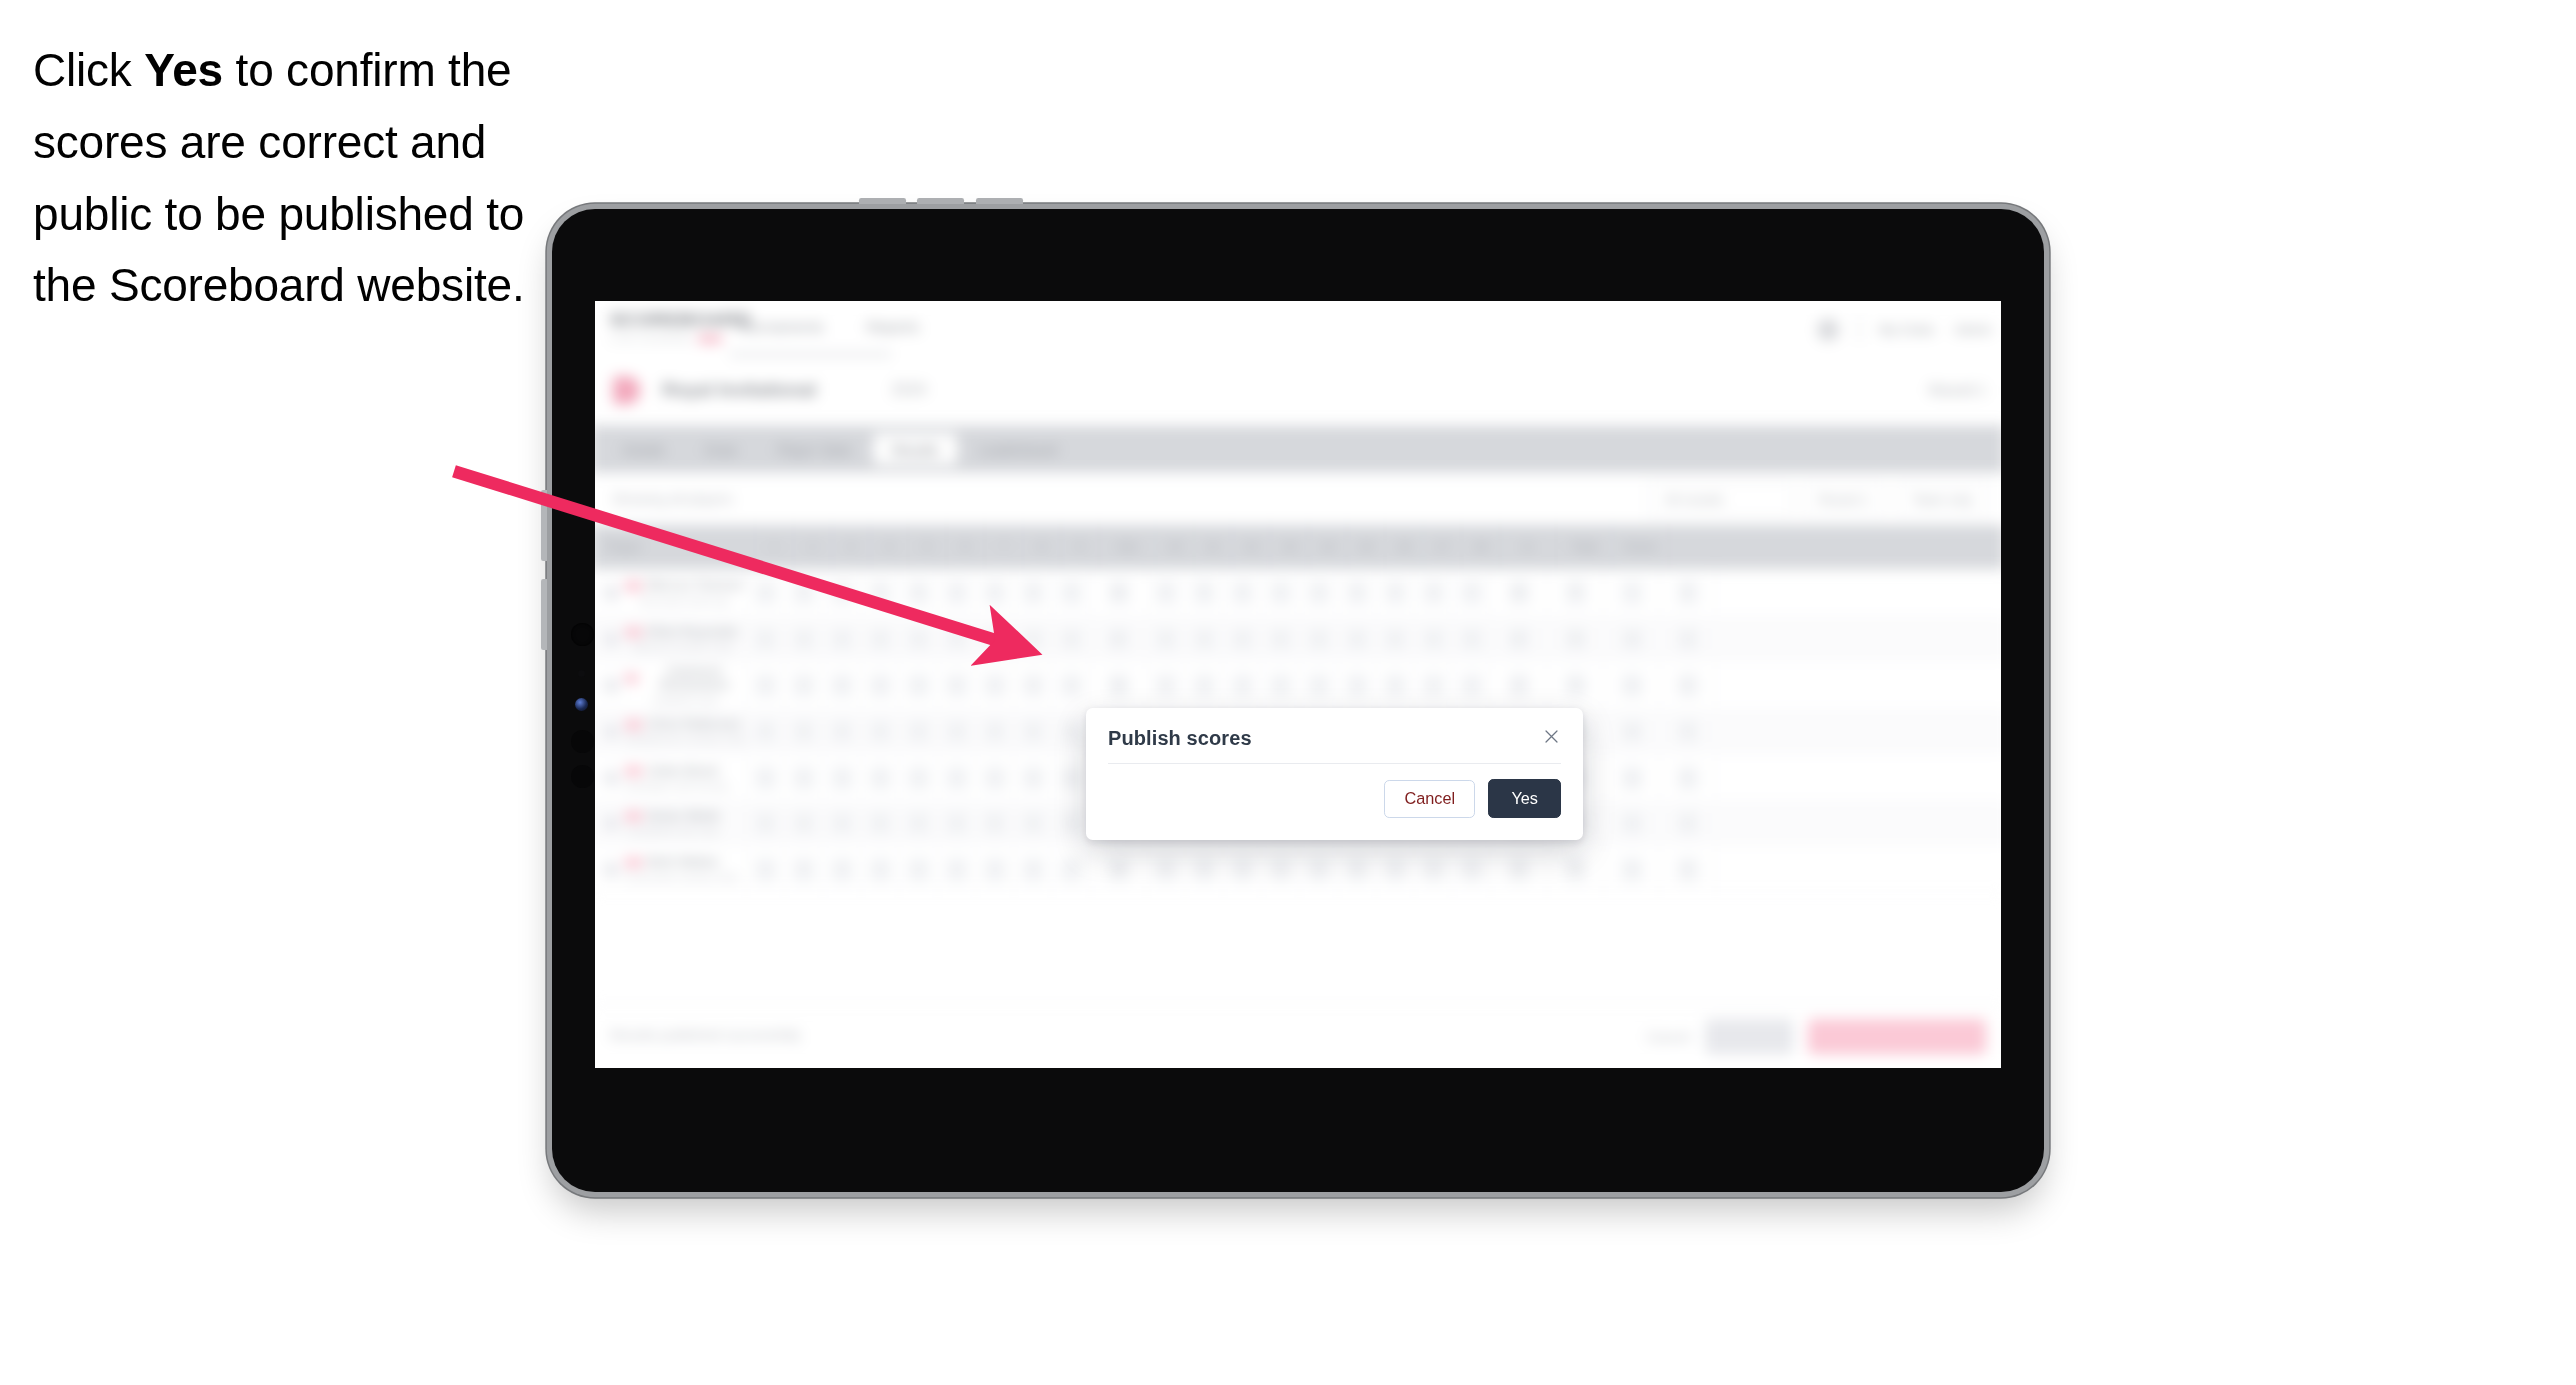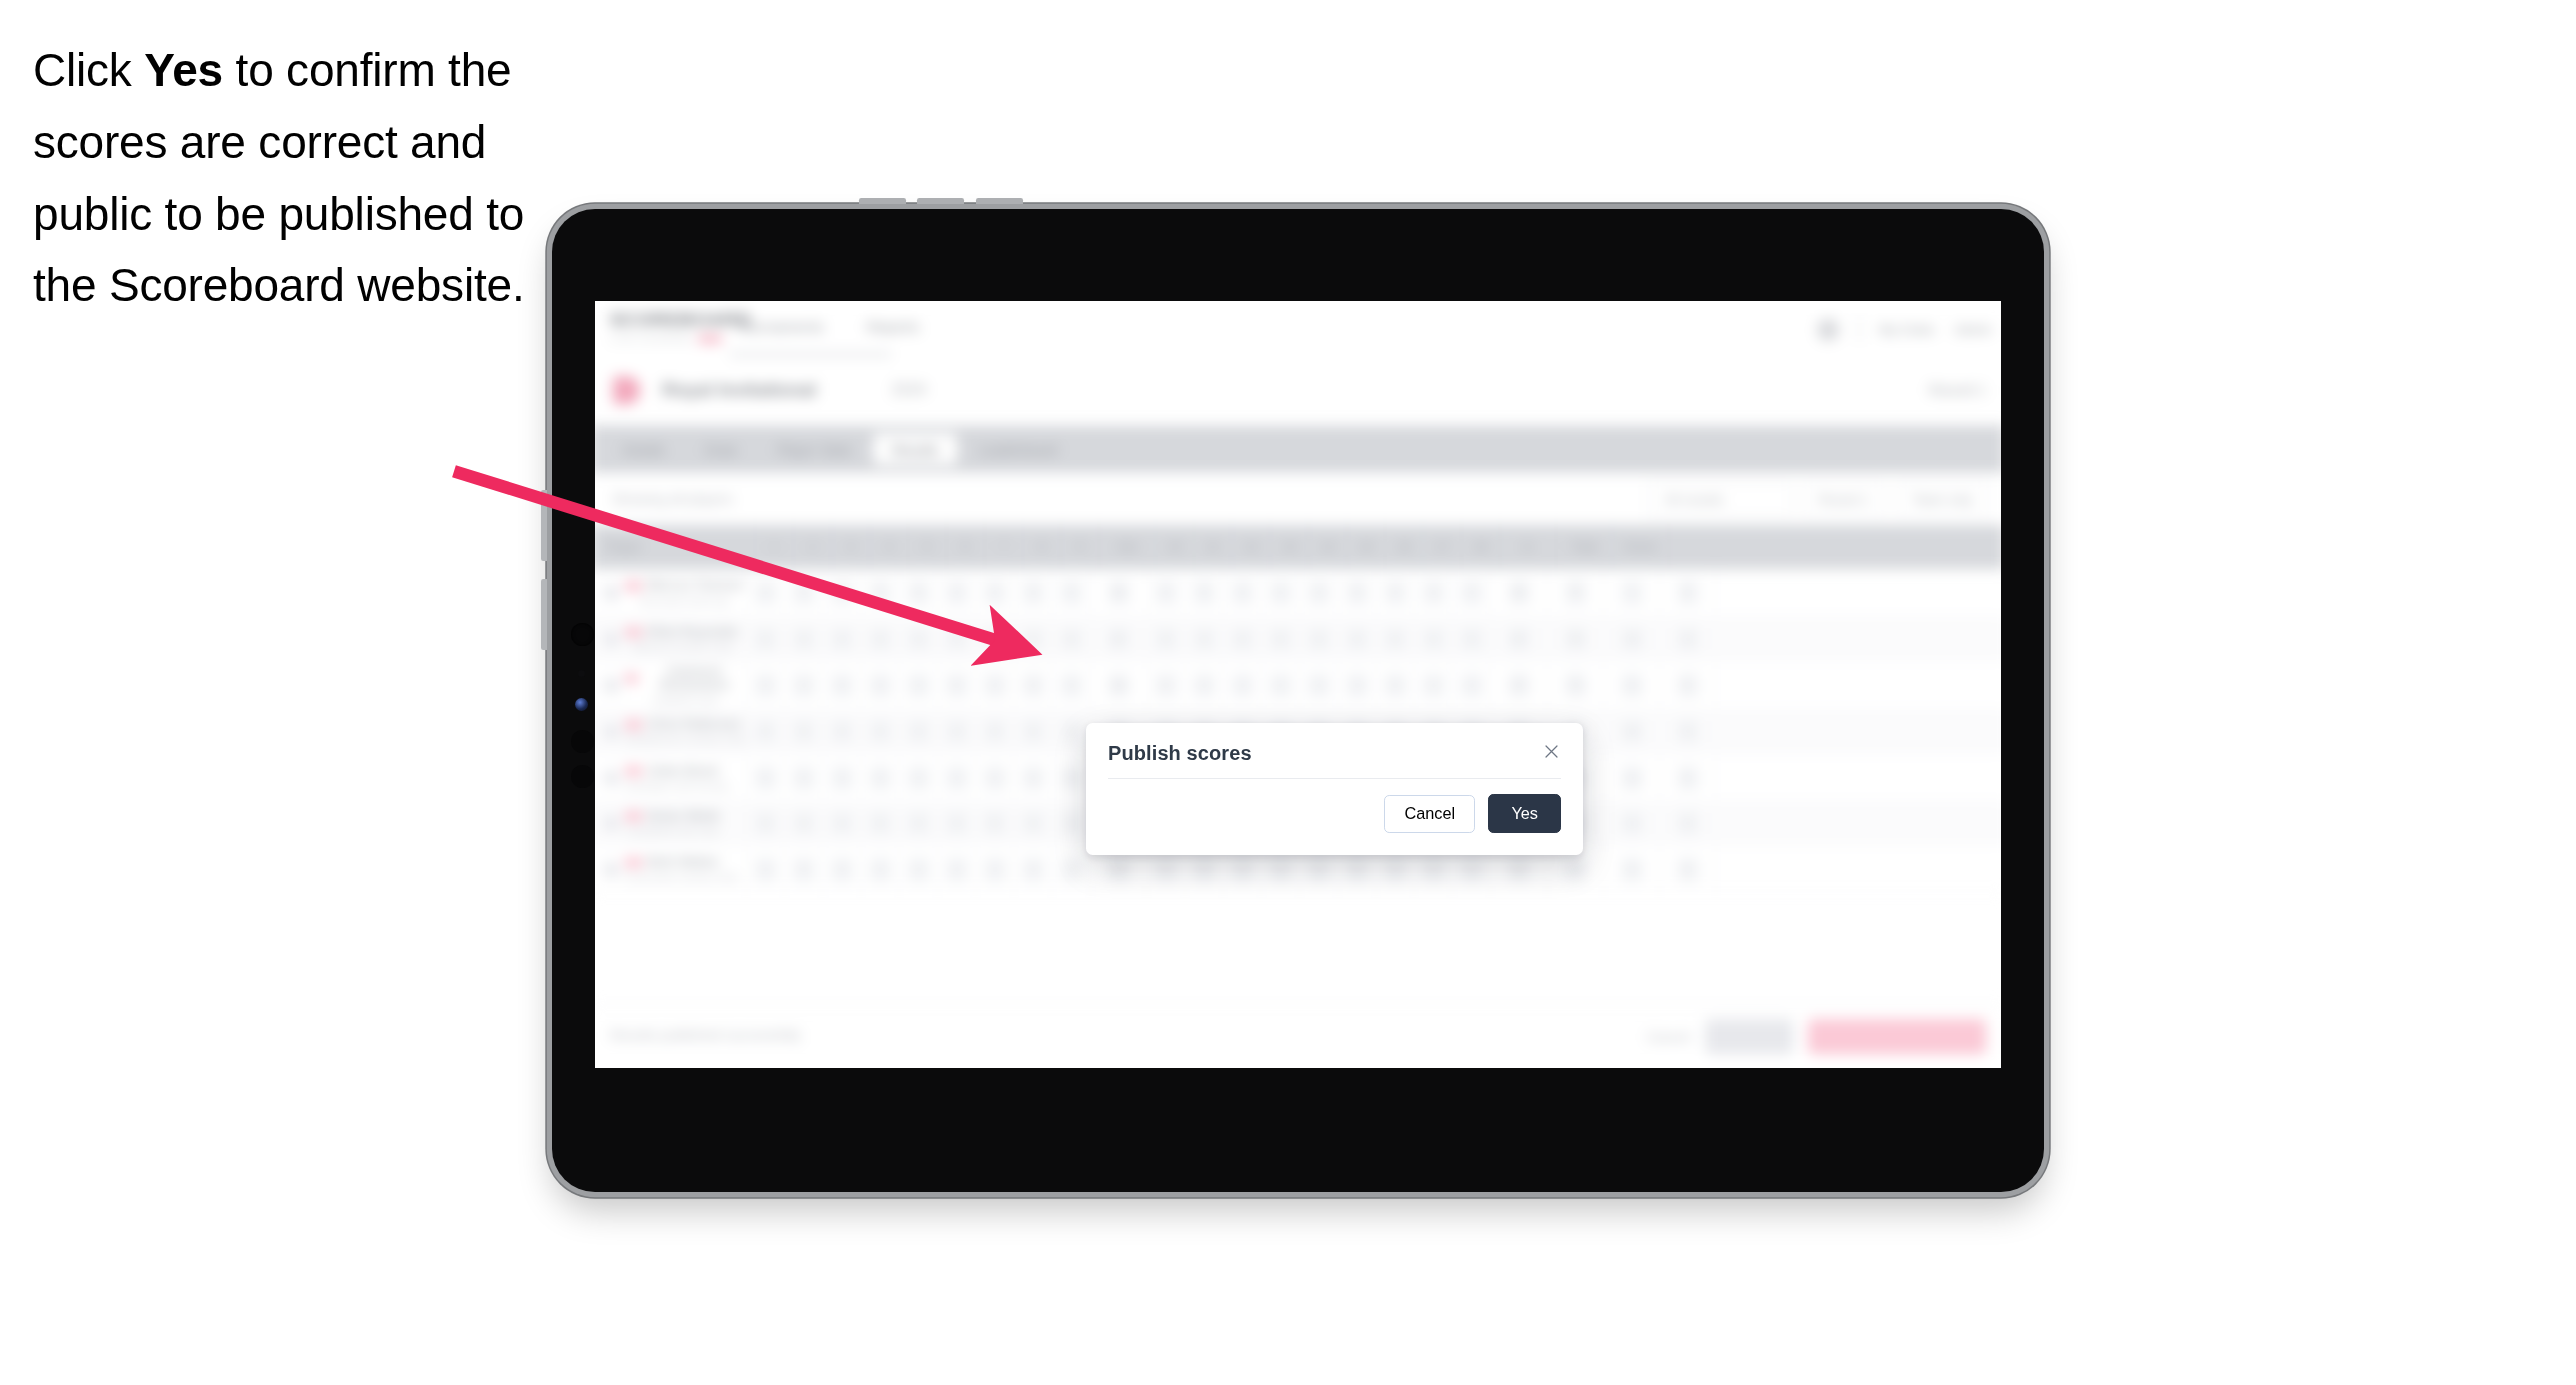--- a/index.html
+++ b/index.html
@@ -249,21 +249,21 @@
   }
   .btn-pink {
     height: 35px; width: 177px; border-radius: 5.2px; background: #fbc9d6;
   }
 
   
   #modal-layer { position: absolute; inset: 0; }
   #modal {
     position: absolute;
     left: 491px;
-    top: 422px;
+    top: 407px;
     width: 497px;
     background: #ffffff;
     border-radius: 6.7px;
     box-shadow: 0 12px 33px rgba(16,24,40,0.18), 0 2.2px 7.4px rgba(16,24,40,0.10);
     padding: 0;
   }
   .modal-head {
     position: relative;
     padding: 19px 22px 13.3px 22px;
   }
@@ -299,21 +299,21 @@
   .mbtn {
     font-family: "Liberation Sans", sans-serif;
     font-size: 16.3px;
     border-radius: 5.2px;
     padding: 9px 19px;
     cursor: pointer;
     line-height: 1.1;
   }
   .mbtn.cancel {
     background: #ffffff;
-    color: #000000;
+    color: #7f1d1d;
     border: 0.7px solid #ccd8ea;
   }
   .mbtn.yes {
     background: #2b3647;
     color: #ffffff;
     border: 0.7px solid #2b3647;
     font-weight: 500;
     padding: 9.6px 22px;
   }
 

